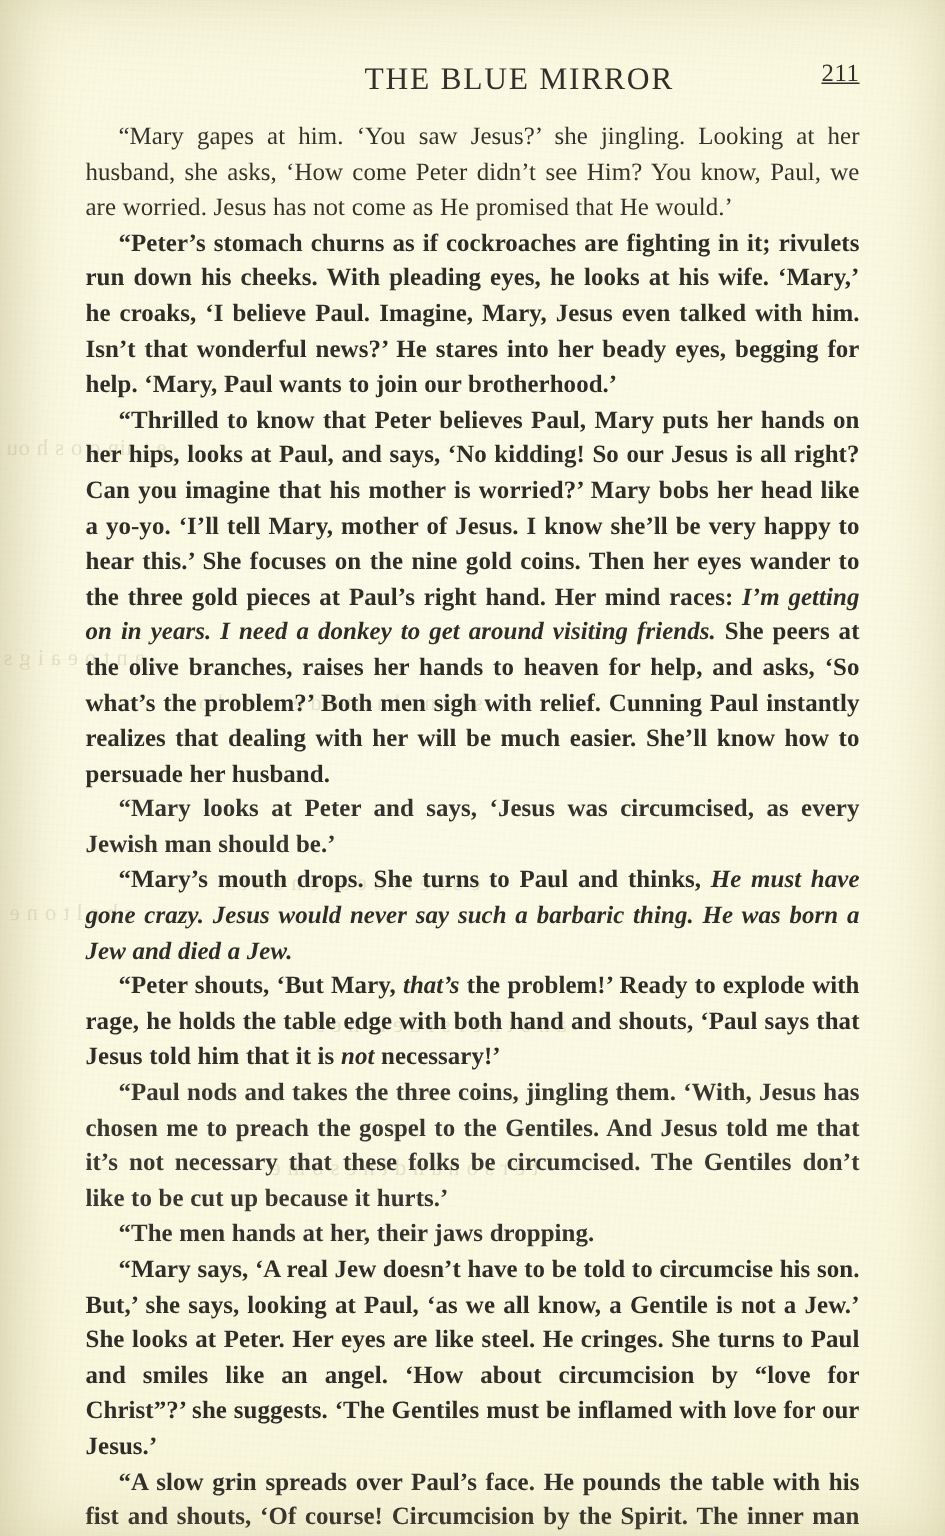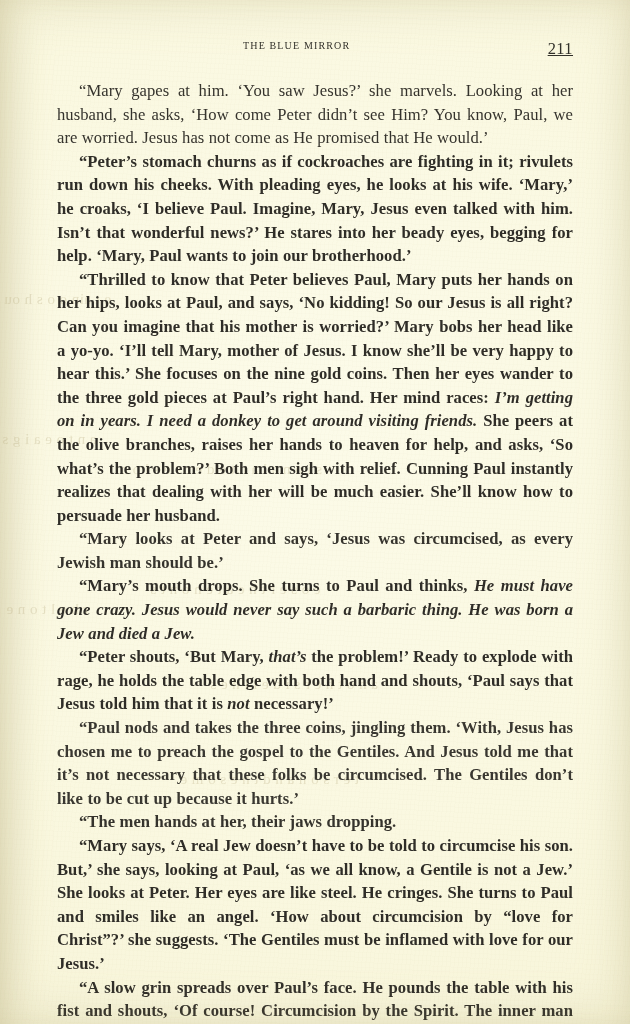--- a/index.html
+++ b/index.html
@@ -60,21 +60,21 @@
     position: absolute;
     top: 40px;
     left: 57px;
     right: 57px;
     height: 24px;
   }
   .rh-title {
     position: absolute;
     left: 186px;
     top: 0;
-    font-size: 10px;
+    font-size: 21px;
     letter-spacing: 1.15px;
     font-variant: small-caps;
     text-transform: uppercase;
     color: #302f29;
   }
   .rh-folio {
     position: absolute;
     right: 0;
     top: -1px;
     font-size: 16.5px;
@@ -120,21 +120,21 @@
 <div class="bleed" style="left:150px; top:580px;">e o s e r t h e a t e n o n t s</div>
 <div class="bleed" style="left:180px; top:770px;">t e r s o n a n d t h e s o m e</div>
 <div class="bleed" style="left:210px; top:675px;">a n o t h e r s i d e l i n e s</div>
 
 <header class="running-head">
   <div class="rh-title">THE BLUE MIRROR</div>
   <div class="rh-folio">211</div>
 </header>
 
 <main class="textblock">
-  <p class="ink-a"><span>“Mary gapes at him. ‘You saw Jesus?’ she marvels. Looking at her husband, she asks, ‘How come Peter didn’t see Him? You know, Paul, we are worried. Jesus has not come as He promised that He would.’</span></p>
+  <p class="ink-a"><span>“Mary gapes at him. ‘You saw Jesus?’ she jingling. Looking at her husband, she asks, ‘How come Peter didn’t see Him? You know, Paul, we are worried. Jesus has not come as He promised that He would.’</span></p>
   <p class="ink-b"><span>“Peter’s stomach churns as if cockroaches are fighting in it; rivulets run down his cheeks. With pleading eyes, he looks at his wife. ‘Mary,’ he croaks, ‘I believe Paul. Imagine, Mary, Jesus even talked with him. Isn’t that wonderful news?’ He stares into her beady eyes, begging for help. ‘Mary, Paul wants to join our brotherhood.’</span></p>
   <p class="ink-b"><span>“Thrilled to know that Peter believes Paul, Mary puts her hands on her hips, looks at Paul, and says, ‘No kidding! So our Jesus is all right? Can you imagine that his mother is worried?’ Mary bobs her head like a yo-yo. ‘I’ll tell Mary, mother of Jesus. I know she’ll be very happy to hear this.’ She focuses on the nine gold coins. Then her eyes wander to the three gold pieces at Paul’s right hand. Her mind races: </span><i>I’m getting on in years. I need a donkey to get around visiting friends.</i><span> She peers at the olive branches, raises her hands to heaven for help, and asks, ‘So what’s the problem?’ Both men sigh with relief. Cunning Paul instantly realizes that dealing with her will be much easier. She’ll know how to persuade her husband.</span></p>
   <p class="ink-a"><span>“Mary looks at Peter and says, ‘Jesus was circumcised, as every Jewish man should be.’</span></p>
   <p class="ink-b"><span>“Mary’s mouth drops. She turns to Paul and thinks, </span><i>He must have gone crazy. Jesus would never say such a barbaric thing. He was born a Jew and died a Jew.</i></p>
   <p class="ink-b"><span>“Peter shouts, ‘But Mary, </span><i>that’s</i><span> the problem!’ Ready to explode with rage, he holds the table edge with both hand and shouts, ‘Paul says that Jesus told him that it is </span><i>not</i><span> necessary!’</span></p>
   <p class="ink-c"><span>“Paul nods and takes the three coins, jingling them. ‘With, Jesus has chosen me to preach the gospel to the Gentiles. And Jesus told me that it’s not necessary that these folks be circumcised. The Gentiles don’t like to be cut up because it hurts.’</span></p>
   <p class="ink-a"><span>“The men hands at her, their jaws dropping.</span></p>
   <p class="ink-b"><span>“Mary says, ‘A real Jew doesn’t have to be told to circumcise his son. But,’ she says, looking at Paul, ‘as we all know, a Gentile is not a Jew.’ She looks at Peter. Her eyes are like steel. He cringes. She turns to Paul and smiles like an angel. ‘How about circumcision by “love for Christ”?’ she suggests. ‘The Gentiles must be inflamed with love for our Jesus.’</span></p>
   <p class="ink-b"><span>“A slow grin spreads over Paul’s face. He pounds the table with his fist and shouts, ‘Of course! Circumcision by the Spirit. The inner man must</span></p>
 </main>

